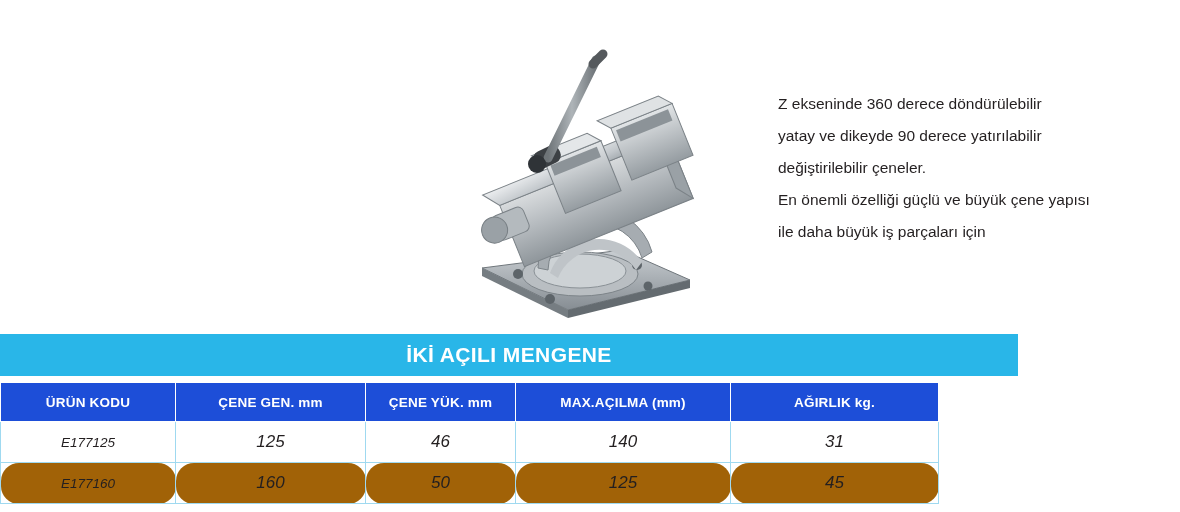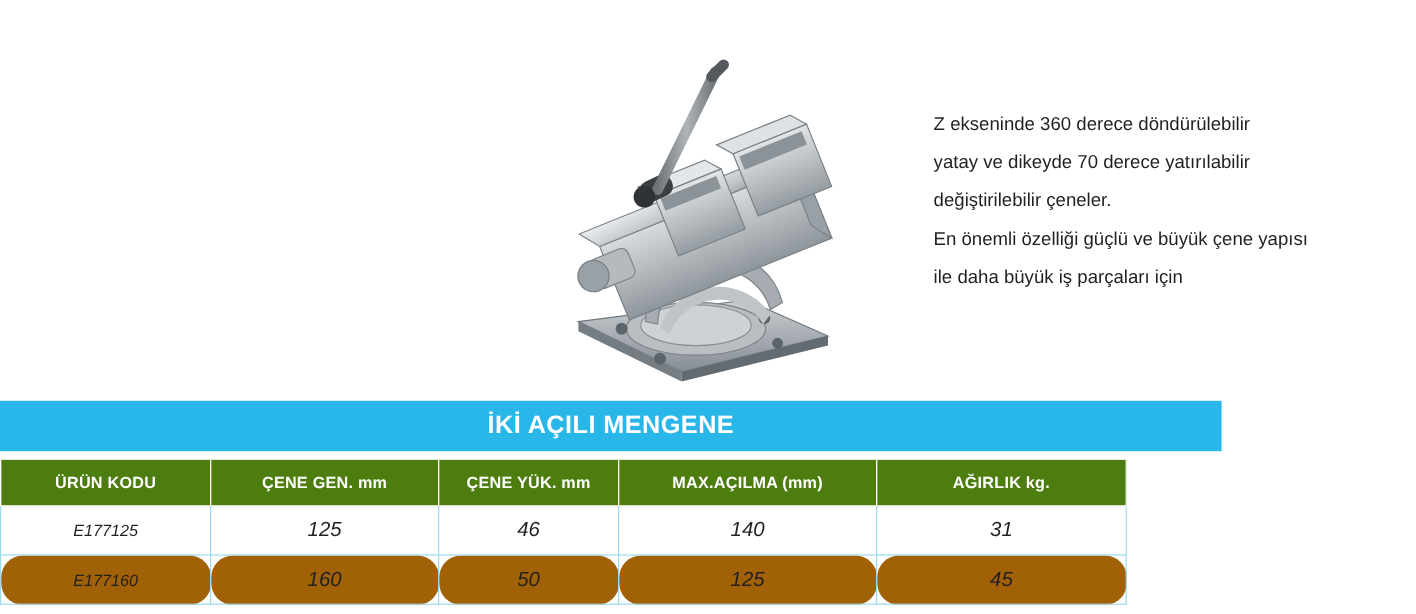--- a/index.html
+++ b/index.html
@@ -74,21 +74,21 @@
   
   .spec-table {
     position: absolute;
     left: 0;
     top: 382px;
     width: 938px;
     border-collapse: collapse;
     table-layout: fixed;
   }
   .spec-table th {
-    background: #4d7c0f;
+    background: #1d4ed8;
     color: #ffffff;
     font-size: 13.5px;
     font-weight: bold;
     height: 36px;
     text-align: center;
     border: 1px solid #ffffff;
     letter-spacing: 0.2px;
   }
   .spec-table td {
     height: 38px;
@@ -193,21 +193,21 @@
           <rect x="143" y="130" width="28" height="18" rx="8" fill="#3c4044" transform="rotate(-25 157 139)"></rect>
           <path d="M158 140 L206 42" stroke="url(#handleGrad)" stroke-width="9" stroke-linecap="round"></path>
           <path d="M203 46 L213 36" stroke="#55595d" stroke-width="9" stroke-linecap="round"></path>
           <circle cx="147" cy="146" r="9" fill="#2f3337"></circle>
         </g>
       </svg>
     </div>
 
     <div class="description">
       <p>Z ekseninde 360 derece döndürülebilir</p>
-      <p>yatay ve dikeyde 70 derece yatırılabilir</p>
+      <p>yatay ve dikeyde 90 derece yatırılabilir</p>
       <p>değiştirilebilir çeneler.</p>
       <p>En önemli özelliği güçlü ve büyük çene yapısı</p>
       <p>ile daha büyük iş parçaları için</p>
     </div>
   </div>
 
   <div class="title-bar">
     <span class="title-text">İKİ AÇILI MENGENE</span>
   </div>
 

